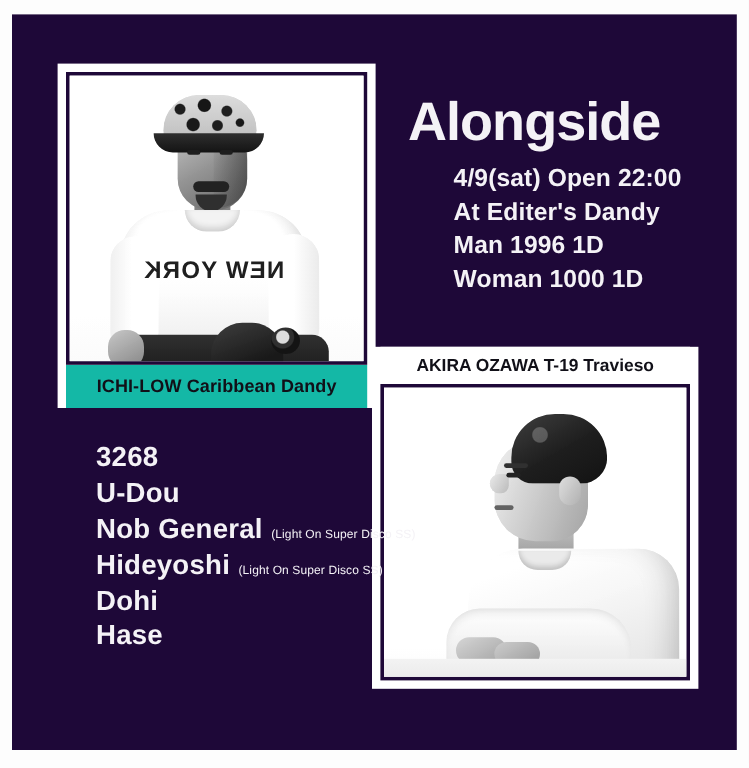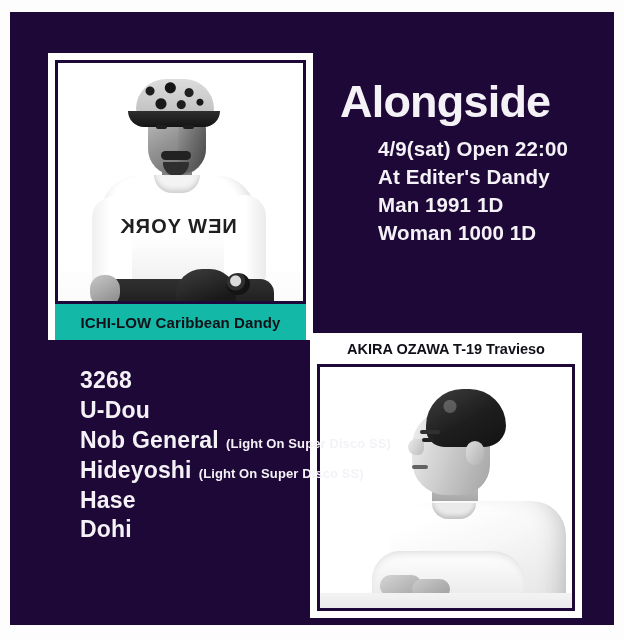--- a/index.html
+++ b/index.html
@@ -74,21 +74,20 @@
     position: absolute;
     left: 300px;
     top: 277px;
     width: 272px;
     height: 285px;
     background: #ffffff;
     box-sizing: border-box;
     padding: 0 7px 7px 7px;
     display: flex;
     flex-direction: column;
-    margin-top: 44px;
   }
   .right-caption {
     height: 31px;
     display: flex;
     align-items: center;
     justify-content: center;
     background: #ffffff;
     color: #111018;
     font-size: 14.5px;
     font-weight: bold;
@@ -428,22 +427,22 @@
     line-height: 1.30;
     white-space: nowrap;
     margin-left: 32px;
   }
   .lineup-name {
     font-size: 23px;
     font-weight: bold;
     letter-spacing: 0.2px;
   }
   .lineup-sub {
-    font-size: 13px;
-    font-weight: bold;
+    font-size: 10px;
+    font-weight: normal;
     margin-left: 7px;
     letter-spacing: 0.1px;
   }
 </style>
 </head>
 <body>
 
 <div class="flyer-root">
   <div class="canvas">
 
@@ -495,21 +494,21 @@
           <div class="rp-table"></div>
         </div>
       </div>
     </div>
 
     <div class="title">Alongside</div>
 
     <div class="details">
       <div>4/9(sat) Open 22:00</div>
       <div>At Editer's Dandy</div>
-      <div>Man 1991 1D</div>
+      <div>Man 1996 1D</div>
       <div>Woman 1000 1D</div>
     </div>
 
     <div class="lineup">
       <div class="lineup-row">
         <span class="lineup-name">3268</span>
         <span class="lineup-sub"></span>
       </div>
       <div class="lineup-row">
         <span class="lineup-name">U-Dou</span>
@@ -517,23 +516,23 @@
       </div>
       <div class="lineup-row">
         <span class="lineup-name">Nob General</span>
         <span class="lineup-sub">(Light On Super Disco SS)</span>
       </div>
       <div class="lineup-row">
         <span class="lineup-name">Hideyoshi</span>
         <span class="lineup-sub">(Light On Super Disco SS)</span>
       </div>
       <div class="lineup-row">
+        <span class="lineup-name">Dohi</span>
+        <span class="lineup-sub"></span>
+      </div>
+      <div class="lineup-row">
         <span class="lineup-name">Hase</span>
         <span class="lineup-sub"></span>
       </div>
-      <div class="lineup-row">
-        <span class="lineup-name">Dohi</span>
-        <span class="lineup-sub"></span>
-      </div>
     </div>
 
   </div>
 </div>
 
 </body></html>

